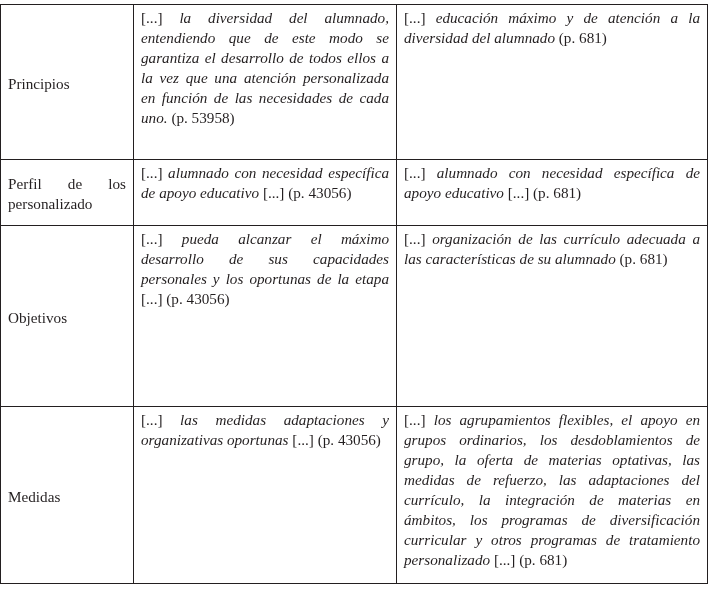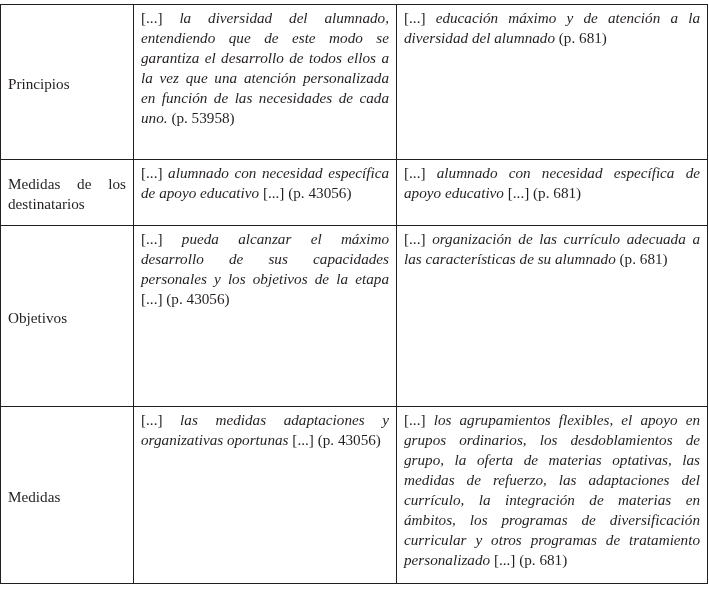--- a/index.html
+++ b/index.html
@@ -31,28 +31,28 @@
     </colgroup>
   <tbody>
 
   <tr class="r1">
     <td class="rowlabel">Principios</td>
     <td class="quote"><span>[...] </span><em>la diversidad del alumnado, entendiendo que de este modo se garantiza el desarrollo de todos ellos a la vez que una atención personalizada en función de las necesidades de cada uno.</em><span> (p. 53958)</span></td>
     <td class="quote"><span>[...] </span><em>educación máximo y de atención a la diversidad del alumnado</em><span> (p. 681)</span></td>
   </tr>
 
   <tr class="r2">
-    <td class="rowlabel">Medidas de los destinatarios</td>
+    <td class="rowlabel">Perfil de los personalizado</td>
     <td class="quote"><span>[...] </span><em>alumnado con necesidad específica de apoyo educativo</em><span> [...] (p. 43056)</span></td>
     <td class="quote"><span>[...] </span><em>alumnado con necesidad específica de apoyo educativo</em><span> [...] (p. 681)</span></td>
   </tr>
 
   <tr class="r3">
     <td class="rowlabel">Objetivos</td>
-    <td class="quote"><span>[...] </span><em>pueda alcanzar el máximo desarrollo de sus capacidades personales y los objetivos de la etapa</em><span> [...] (p. 43056)</span></td>
+    <td class="quote"><span>[...] </span><em>pueda alcanzar el máximo desarrollo de sus capacidades personales y los oportunas de la etapa</em><span> [...] (p. 43056)</span></td>
     <td class="quote"><span>[...] </span><em>organización de las currículo adecuada a las características de su alumnado</em><span> (p. 681)</span></td>
   </tr>
 
   <tr class="r4">
     <td class="rowlabel">Medidas</td>
     <td class="quote"><span>[...] </span><em>las medidas adaptaciones y organizativas oportunas</em><span> [...] (p. 43056)</span></td>
     <td class="quote"><span>[...] </span><em>los agrupamientos flexibles, el apoyo en grupos ordinarios, los desdoblamientos de grupo, la oferta de materias optativas, las medidas de refuerzo, las adaptaciones del currículo, la integración de materias en ámbitos, los programas de diversificación curricular y otros programas de tratamiento personalizado</em><span> [...] (p. 681)</span></td>
   </tr>
 </tbody>
   </table>

